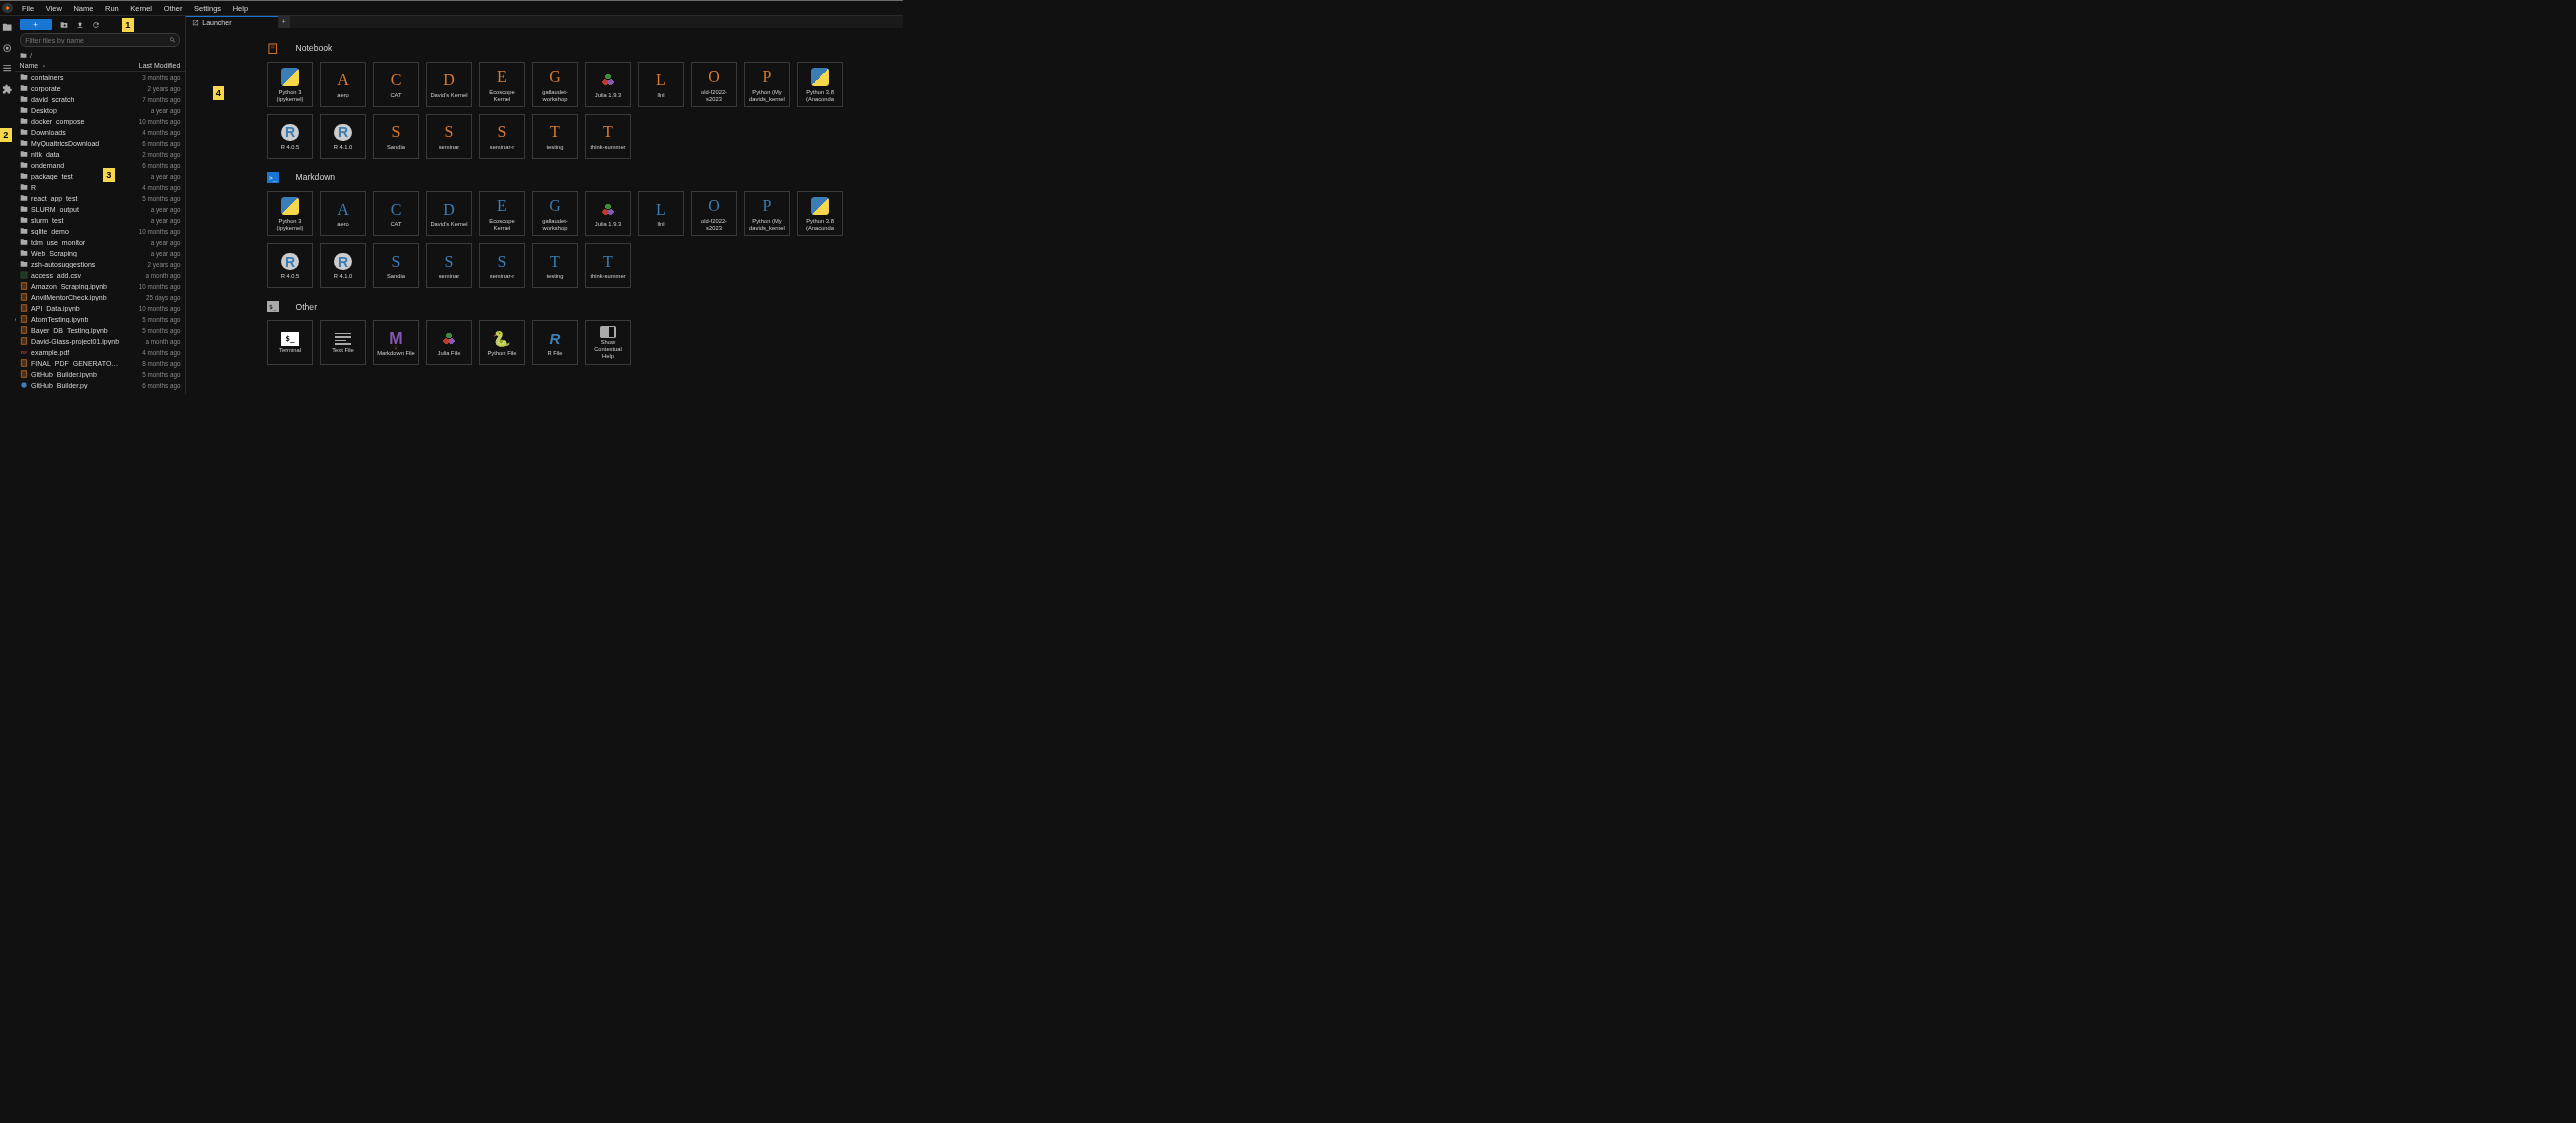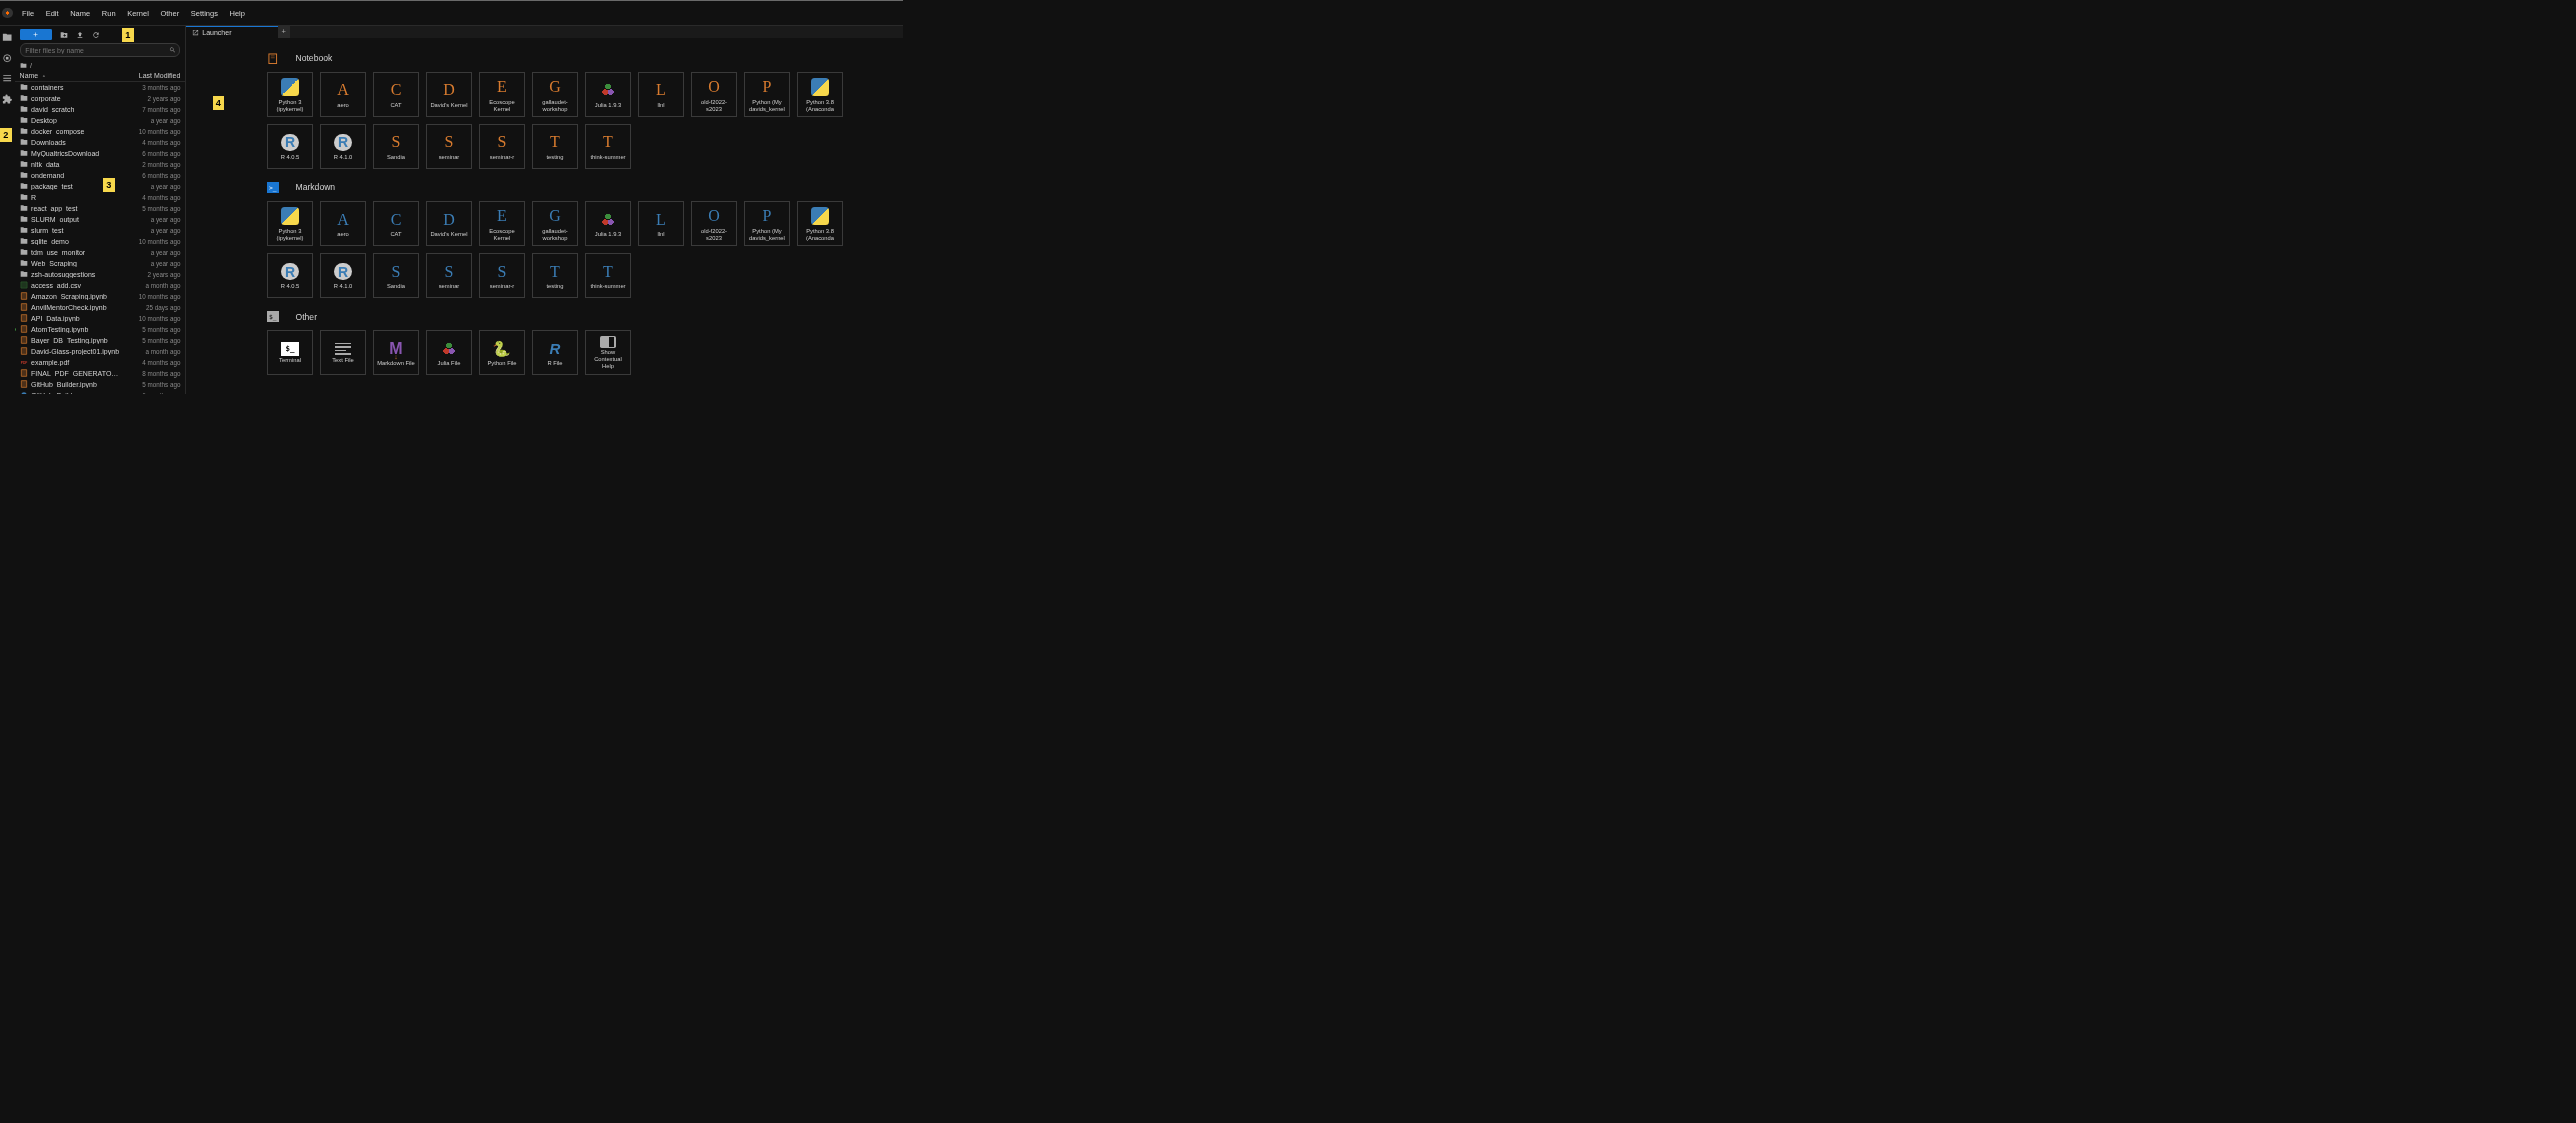--- a/index.html
+++ b/index.html
@@ -8,21 +8,21 @@
   color: #d4d4d4;
   font-family: -apple-system, BlinkMacSystemFont, "Segoe UI", Helvetica, Arial, sans-serif;
   font-size: 7.5px;
   overflow: hidden;
   width: 903px;
   height: 394px;
 }
 .topbar {
   display: flex;
   align-items: center;
-  height: 26px;
+  height: 16px;
   background: #111111;
   border-top: 1.2px solid #6a6a6a;
   border-bottom: 0.6px solid #2a2a2a;
   padding: 0 2.3px;
 }
 .logo {
   width: 10.4px; height: 10.4px;
   margin-right: 3.5px;
   background: radial-gradient(circle at 50% 50%, #ff6b00 20%, #333 22%);
   border-radius: 50%;
@@ -298,21 +298,21 @@
 ::-webkit-scrollbar { width: 4.6px; }
 ::-webkit-scrollbar-thumb { background: #444; }
 </style>
 </head>
 <body>
 
 <div class="topbar">
   <div class="logo"></div>
   <div id="menu-host" style="display: flex;">
       <div class="menu-item">File</div>
-      <div class="menu-item">Edit</div>
+      <div class="menu-item">View</div>
       <div class="menu-item">Name</div>
       <div class="menu-item">Run</div>
       <div class="menu-item">Kernel</div>
       <div class="menu-item">Other</div>
       <div class="menu-item">Settings</div>
       <div class="menu-item">Help</div>
     </div>
 </div>
 
 <div class="main-layout">

